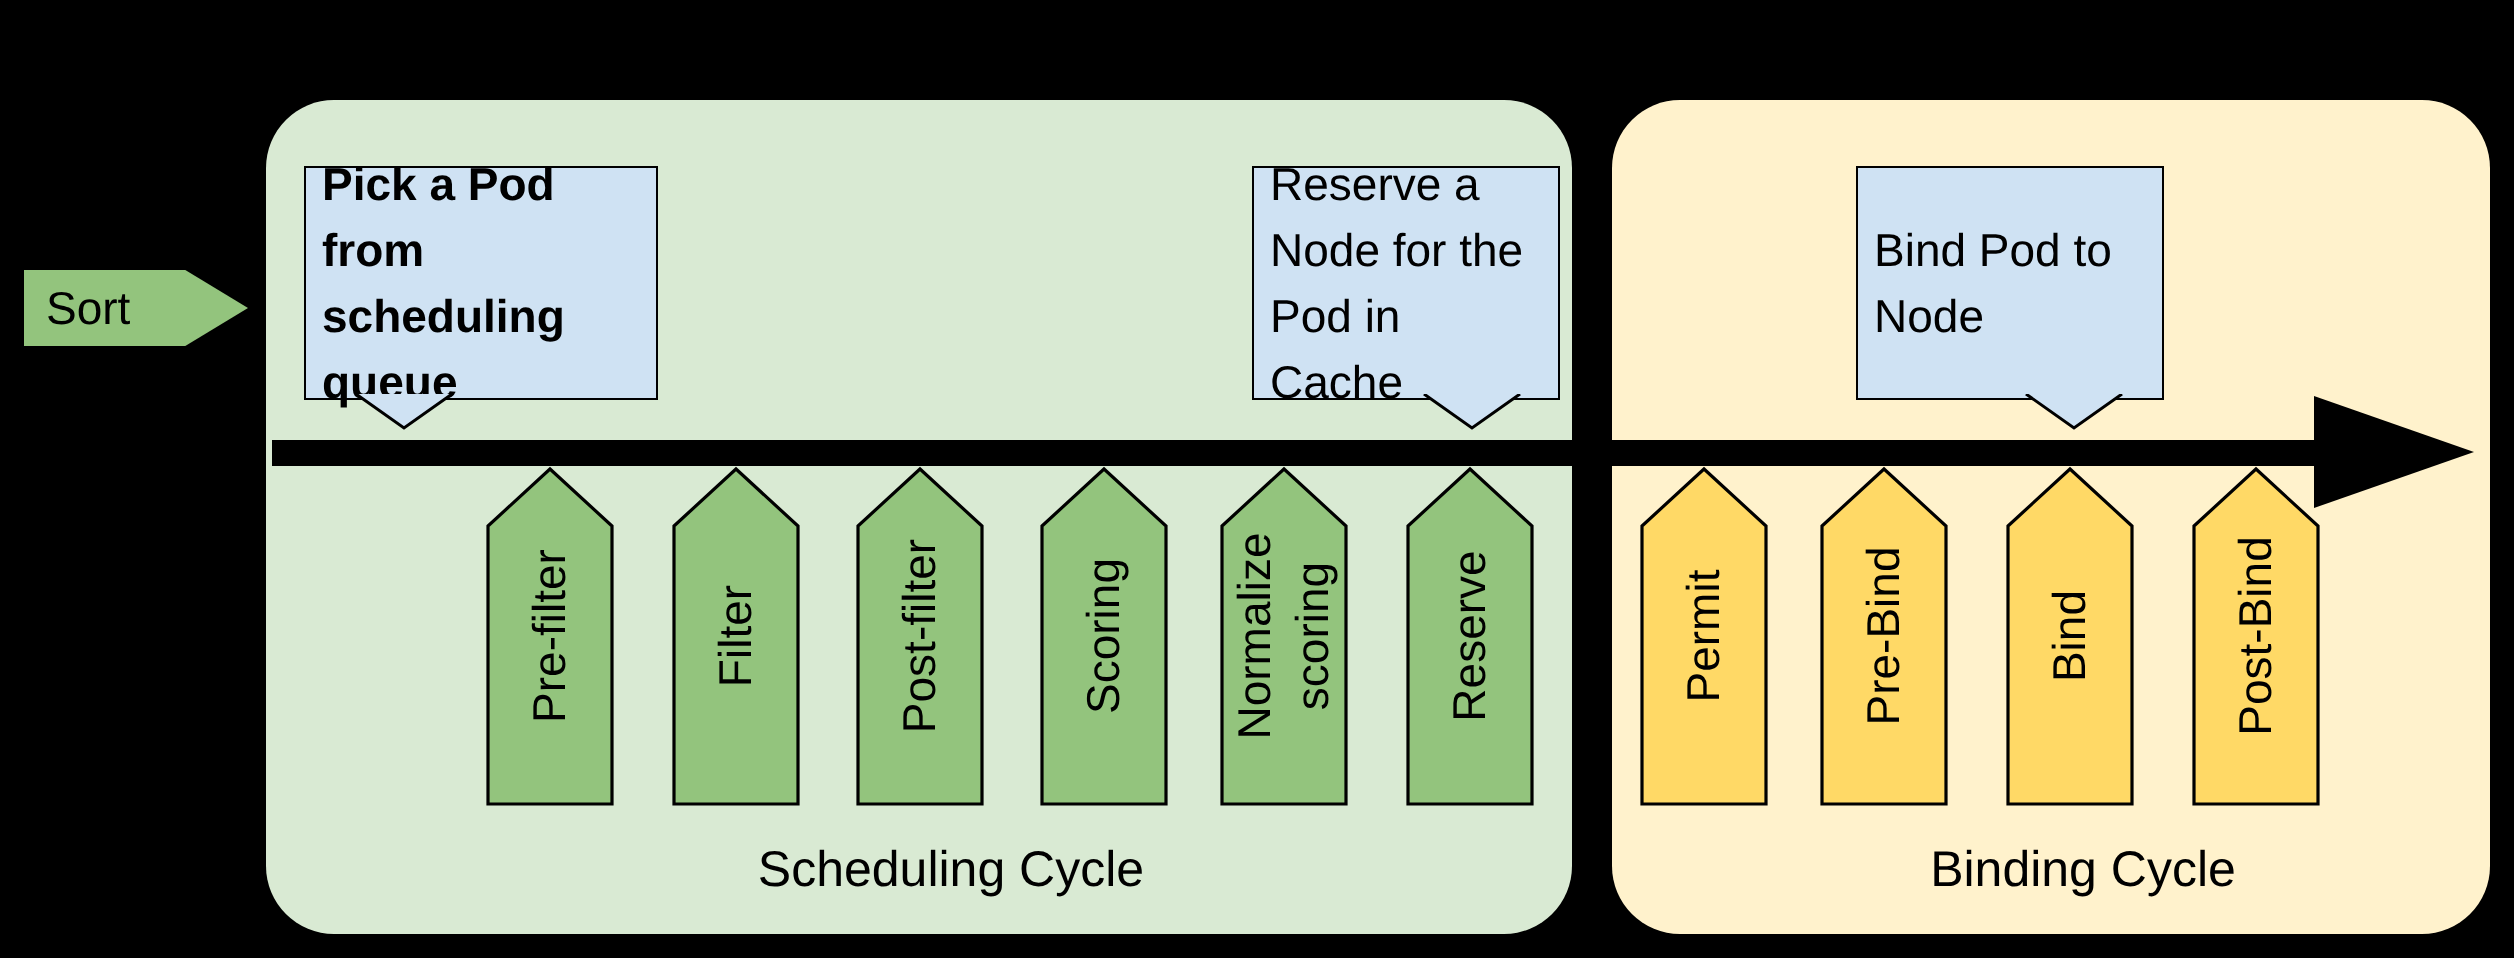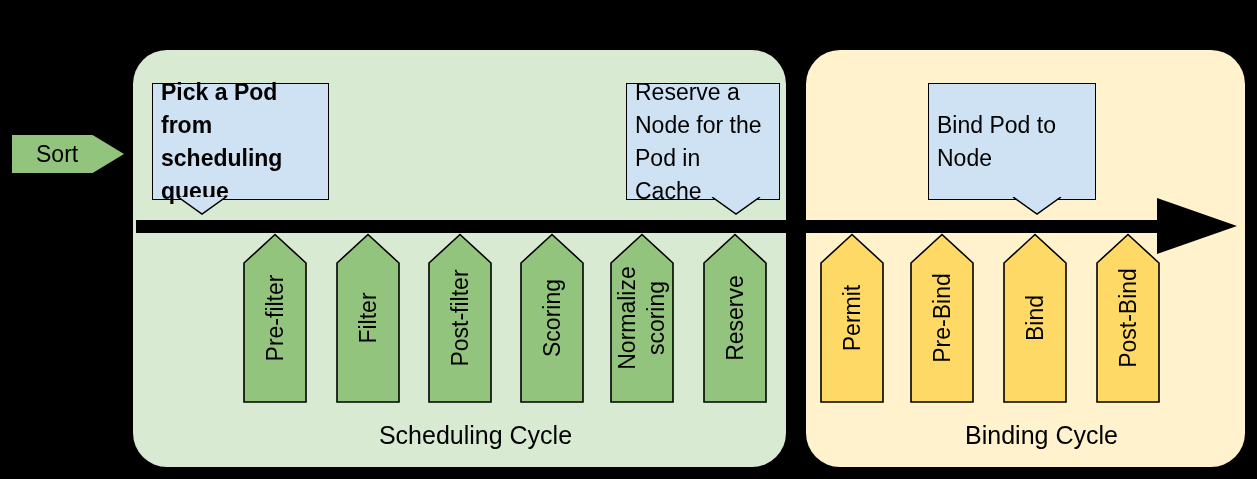--- a/index.html
+++ b/index.html
@@ -22,21 +22,21 @@
     text-align: center; font-size: 25px; line-height: 28px;
   }
 
   
   .sort-arrow {
     position: absolute; left: 12px; top: 135px; width: 112px; height: 38px;
     background: #93c47d;
     clip-path: polygon(0 0, 72% 0, 100% 50%, 72% 100%, 0 100%);
     display: flex; align-items: center;
   }
-  .sort-arrow span { font-size: 23px; padding-left: 24px; }
+  .sort-arrow span { font-size: 23px; padding-left: 11px; }
 
   
   .timeline-shaft {
     position: absolute; left: 136px; top: 220px; width: 1022px; height: 13px;
     background: #000; z-index: 3;
   }
   .timeline-head {
     position: absolute; left: 1157px; top: 198px;
     width: 0; height: 0; z-index: 3;
     border-top: 28px solid transparent;
@@ -48,21 +48,21 @@
   .callout {
     position: absolute; top: 83px; height: 117px; z-index: 2;
     background: #cfe2f3; border: 1.5px solid #000;
     box-sizing: border-box;
     display: flex; flex-direction: column; justify-content: center;
     padding: 0 8px;
     font-size: 23px; line-height: 33px;
   }
   .callout-pick    { left: 152px; width: 177px; font-weight: bold; }
   .callout-reserve { left: 626px; width: 154px; }
-  .callout-bind    { left: 928px; width: 168px; }
+  .callout-bind    { left: 928px; width: 154px; }
   .callout-tail { position: absolute; top: calc(100% - 2px); }
   .callout-tail path { fill: #cfe2f3; stroke: #000; stroke-width: 1.5; }
   .tail-pick    { left: 24px; }
   .tail-reserve { left: 84px; }
   .tail-bind    { left: 83px; }
 
   
   .step { position: absolute; top: 233px; width: 64px; height: 170px; z-index: 2; }
   .step svg { position: absolute; left: 0; top: 0; display: block; }
   .step-green path  { fill: #93c47d; stroke: #000; stroke-width: 1.6; }

